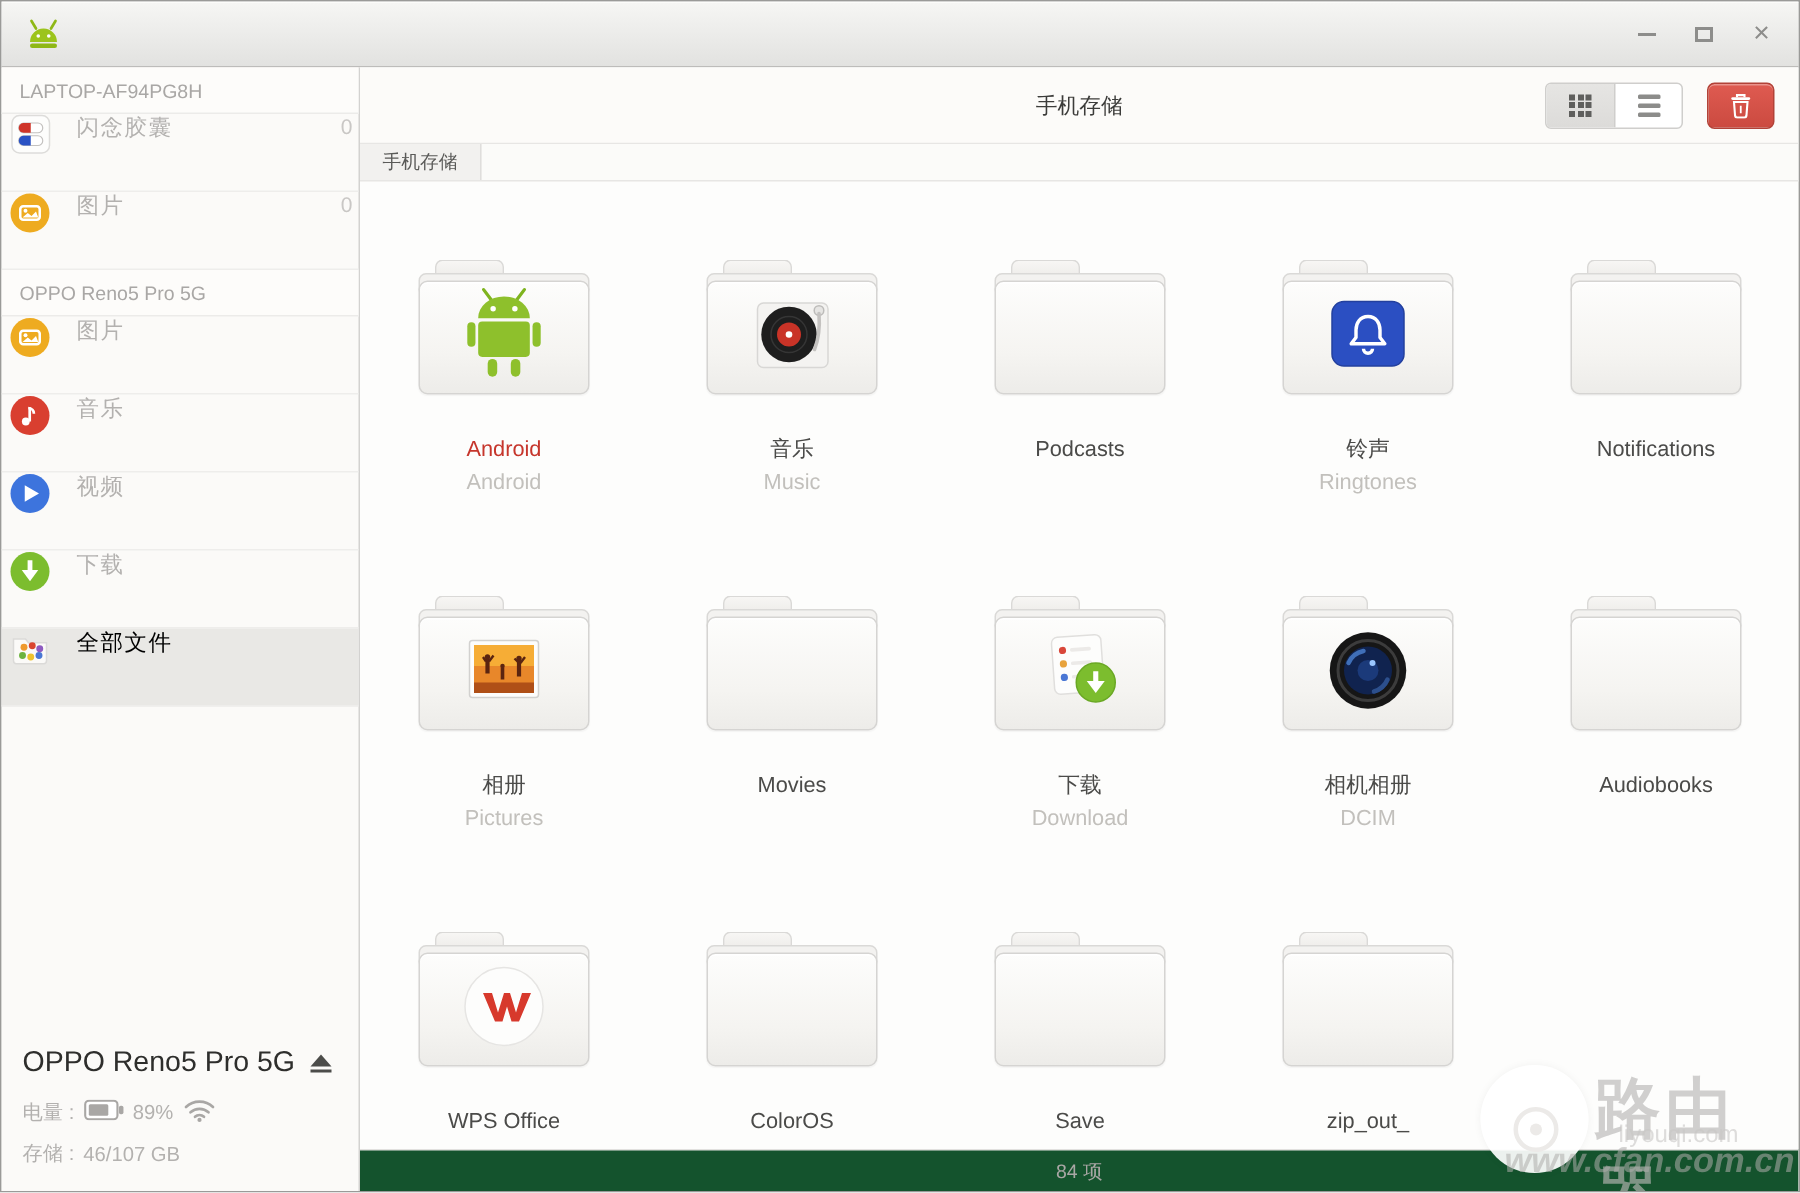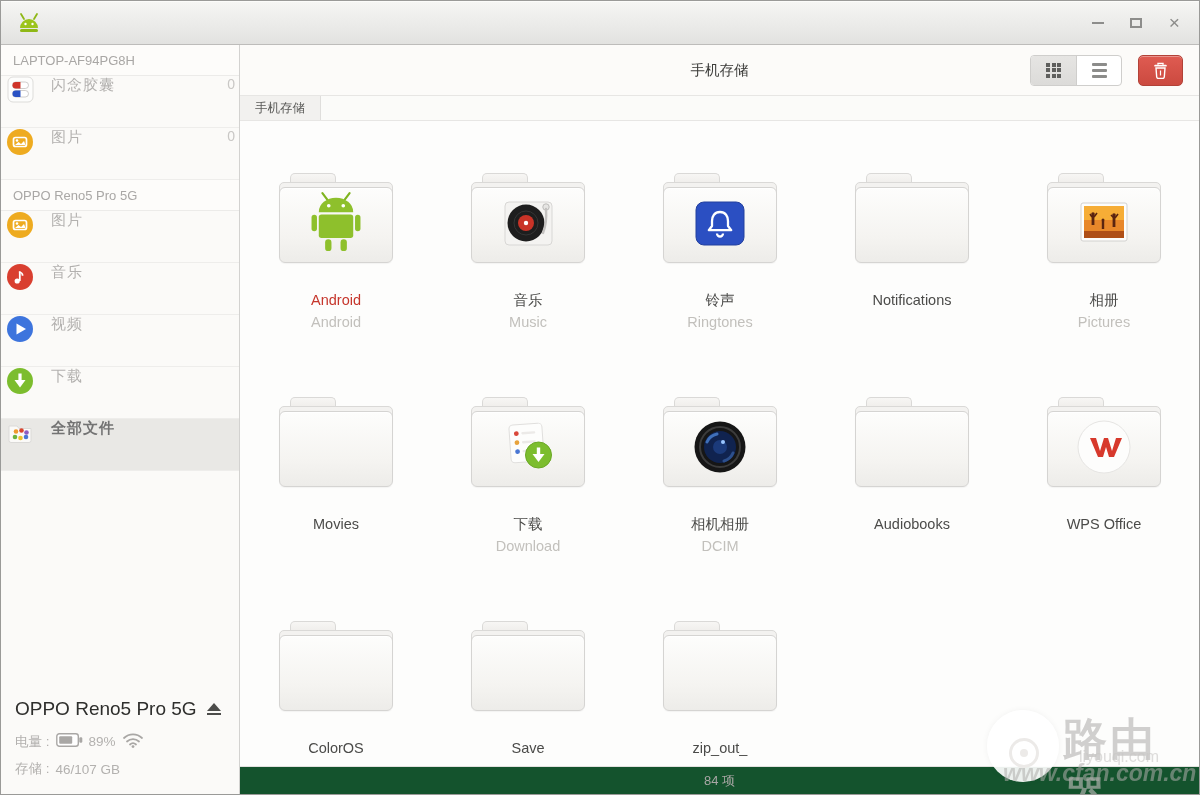--- a/index.html
+++ b/index.html
@@ -20,21 +20,21 @@
   .body-row { flex:1; display:flex; min-height:0; }
 
   
   .sidebar { width:239px; flex:0 0 239px; background:#fbfaf8; border-right:1px solid #d3d2d0; position:relative; }
   .side-header { height:31px; display:flex; align-items:center; padding-left:12px; font-size:13px; color:#a9a7a5; background:#fdfcfa; border-bottom:1px solid #ecebe9; }
   .side-item { height:52px; display:flex; align-items:flex-start; padding:0 4px; border-bottom:1px solid #eeedeb; }
   .side-item .si-icon { width:30px; display:flex; align-items:center; justify-content:center; margin-right:16px; }
   .side-item .si-label { font-size:15px; color:#b3b1af; letter-spacing:1px; }
   .side-item .si-count { margin-left:auto; font-size:14px; color:#c9c7c5; }
   .side-item.selected { background:#e9e8e5; }
-  .side-item.selected .si-label { color:#737373; font-weight:bold; }
+  .side-item.selected .si-label { color:#000000; font-weight:normal; }
 
   .side-bottom { position:absolute; left:0; right:1px; bottom:0; padding:14px 14px 16px 14px; }
   .dev-name-row { display:flex; align-items:center; gap:10px; margin-bottom:12px; }
   .dev-name { font-size:19px; color:#2e2e2c; }
   .eject { display:flex; flex-direction:column; align-items:center; }
   .eject .tri { width:0; height:0; border-left:7px solid transparent; border-right:7px solid transparent; border-bottom:8px solid #4c4c4a; }
   .eject .bar { width:14px; height:2.5px; background:#4c4c4a; margin-top:2px; }
   .dev-row { display:flex; align-items:center; gap:6px; font-size:13.5px; color:#b3b1af; margin-top:9px; }
 
   
@@ -312,20 +312,28 @@
                   </svg></span>
               </span>
             </div>
             <div class="lbl1">音乐</div>
             <div class="lbl2">Music</div>
           </div>
           <div class="cell">
             <div class="folder">
               <i class="f-tab"></i>
               <i class="f-back"></i>
+              <span class="f-front"></span>
+            </div>
+            <div class="lbl1">Podcasts</div>
+          </div>
+          <div class="cell">
+            <div class="folder">
+              <i class="f-tab"></i>
+              <i class="f-back"></i>
               <span class="f-front">
                 <span><svg width="50" height="45" viewBox="0 0 50 45">
                     <rect x="1" y="1" width="48" height="43" rx="8" fill="#2b4fc2" stroke="#23409e"></rect>
                     <path d="M25 11 c-5.5 0 -8 4.5 -8 9 v5 l-3.2 4.2 h22.4 L33 25 v-5 c0-4.5-2.5-9-8-9 z" fill="none" stroke="#fff" stroke-width="2.3" stroke-linejoin="round"></path>
                     <path d="M22 32.5 a3 3 0 0 0 6 0" fill="none" stroke="#fff" stroke-width="2.3"></path>
                   </svg></span>
               </span>
             </div>
             <div class="lbl1">铃声</div>
             <div class="lbl2">Ringtones</div>

